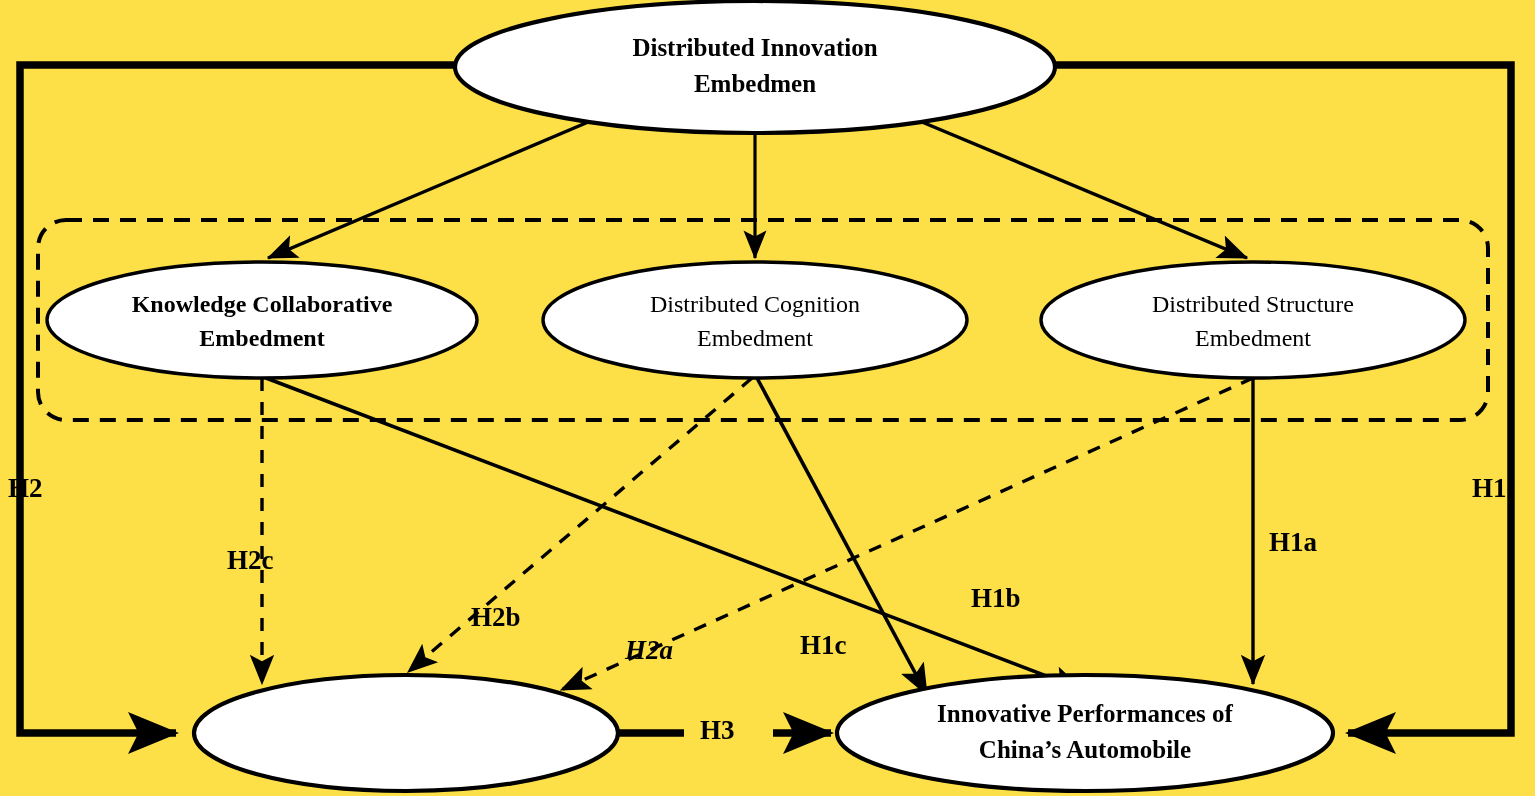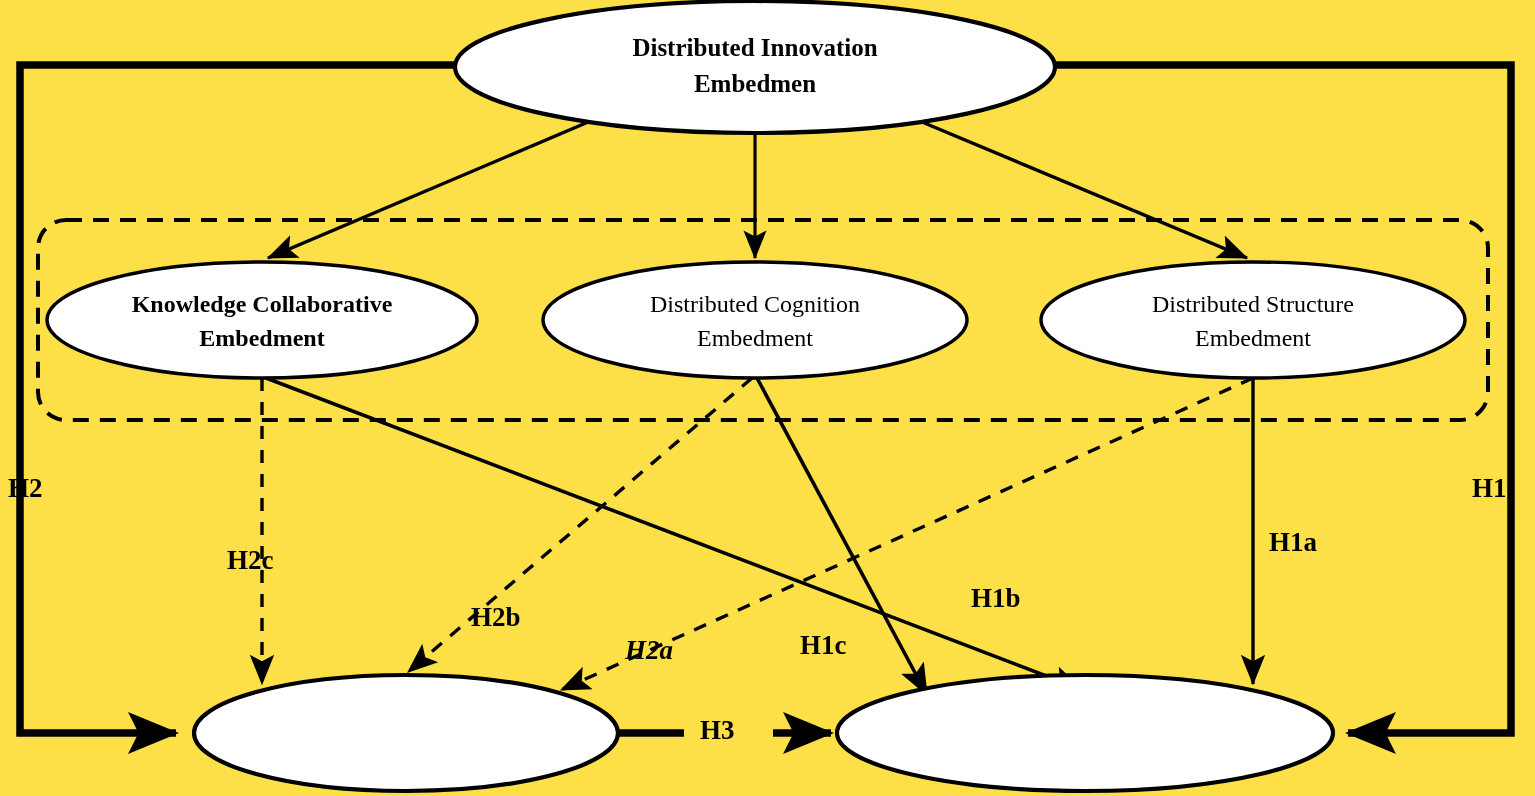--- a/index.html
+++ b/index.html
@@ -92,20 +92,22 @@
   <div class="nodeLabel" style="left:47px;top:287px;width:430px;font-size:24px;font-weight:bold;">Knowledge Collaborative
 Embedment</div>
 
   <div class="nodeLabel" style="left:543px;top:287px;width:424px;font-size:24px;">Distributed Cognition
 Embedment</div>
 
   <div class="nodeLabel" style="left:1041px;top:287px;width:424px;font-size:24px;">Distributed Structure
 Embedment</div>
 
 
+  <div class="nodeLabel bold" style="left:837px;top:696px;width:496px;font-size:25px;">Innovative Performances of
+China’s Automobile</div>
 
   <div class="hyp" style="left:8px;top:473px;">H2</div>
   <div class="hyp" style="left:1472px;top:473px;">H1</div>
   <div class="hyp" style="left:227px;top:545px;">H2c</div>
   <div class="hyp" style="left:471px;top:586px;margin-top:16px;">H2b</div>
   <div class="hyp" style="left:625px;top:635px;font-style:italic;">H2a</div>
   <div class="hyp" style="left:800px;top:630px;">H1c</div>
   <div class="hyp" style="left:971px;top:583px;">H1b</div>
   <div class="hyp" style="left:1230px;top:527px;margin-left:39px;">H1a</div>
   <div class="hyp" style="left:700px;top:715px;">H3</div>

